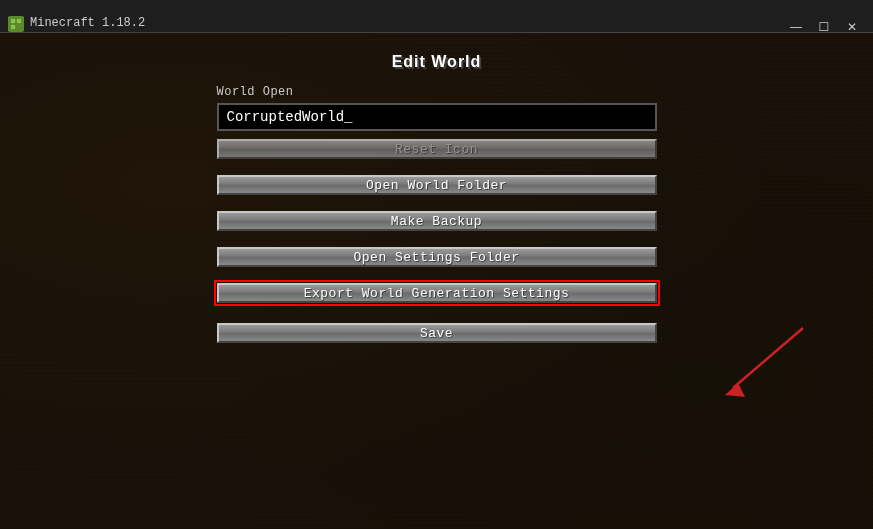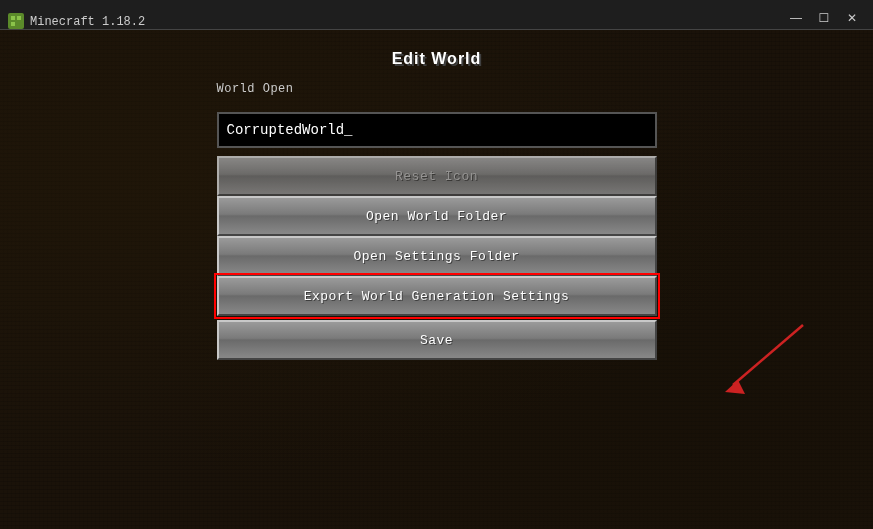--- a/index.html
+++ b/index.html
@@ -12,22 +12,22 @@
       overflow: hidden;
       position: relative;
     }
 
     
     .title-bar {
       background: #1e1e1e;
       border-bottom: 1px solid #444;
       height: 30px;
       display: flex;
-      align-items: flex-end;
-      padding: 0 8px;
+      align-items: flex-start;
+      padding: 16px 8px;
       position: relative;
     }
 
     .title-bar-icon {
       width: 16px;
       height: 16px;
       margin-right: 6px;
       background: #5b8a2a;
       border-radius: 2px;
       display: flex;
@@ -128,37 +128,36 @@
       color: #cccccc;
       font-size: 12px;
       font-family: 'Courier New', monospace;
       margin-bottom: 4px;
       display: block;
       letter-spacing: 0.5px;
     }
 
     .text-input {
       width: 100%;
-      height: 36px;
+      height: 28px;
       background: #000000;
       border: 2px solid #555555;
       color: #ffffff;
       font-family: 'Courier New', monospace;
       font-size: 14px;
       padding: 4px 8px;
       outline: none;
       caret-color: white;
-      margin-top: 12px;
     }
 
     
     .mc-button {
       width: 100%;
-      height: 40px;
-      margin-bottom: 0;
+      height: 20px;
+      margin-bottom: 16px;
       border: none;
       cursor: pointer;
       font-family: 'Courier New', monospace;
       font-size: 13px;
       letter-spacing: 0.5px;
       position: relative;
       color: #ffffff;
       text-shadow: 1px 1px 0px #3f3f3f;
       background: linear-gradient(180deg, #9a9a9a 0%, #7a7a7a 45%, #6a6a6a 50%, #888888 100%);
       border-top: 2px solid #c8c8c8;
@@ -236,20 +235,21 @@
 
     <h2 class="dialog-title">Edit World</h2>
 
     <div class="field-group">
       <label class="field-label">World Open</label>
       <input class="text-input" type="text" value="CorruptedWorld_" style="">
     </div>
 
     <button class="mc-button disabled">Reset Icon</button>
     <button class="mc-button">Open World Folder</button>
+    <button class="mc-button">Make Backup</button>
     <button class="mc-button">Open Settings Folder</button>
     <button class="mc-button highlighted">Export World Generation Settings</button>
 
     <div class="buttons-row">
       <button class="mc-button">Save</button>
     </div>
 
   </div>
 </div>
 

